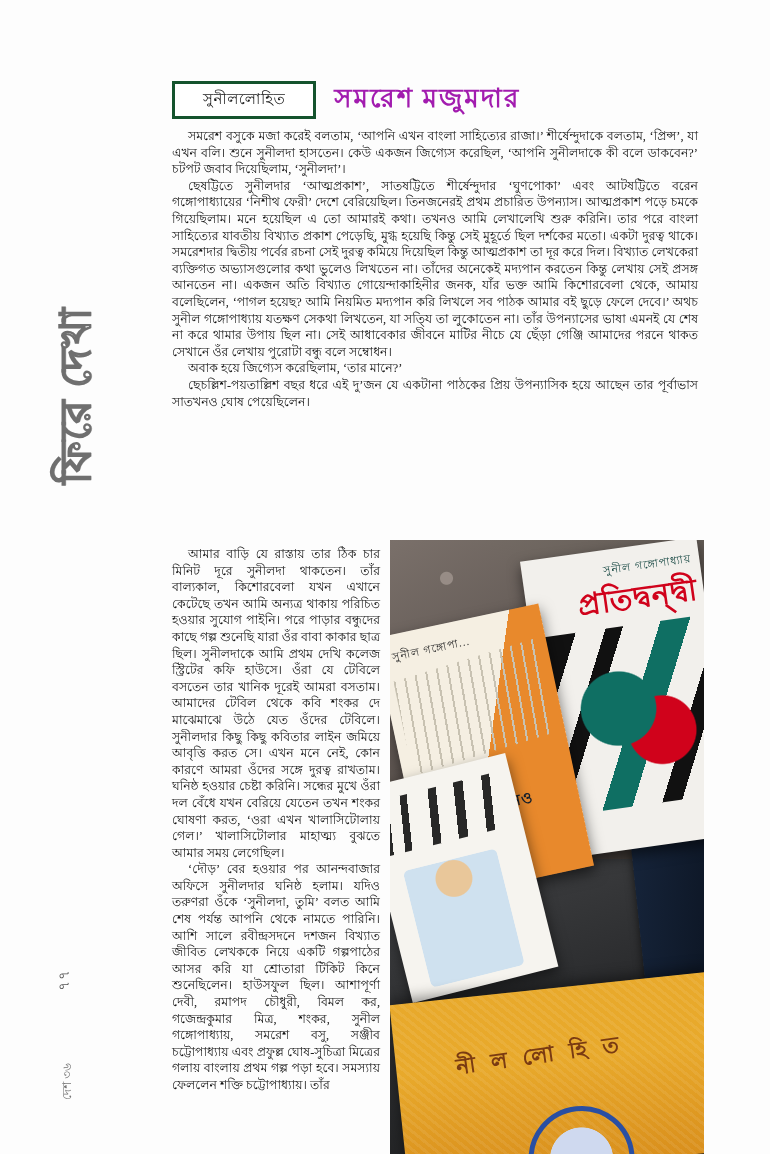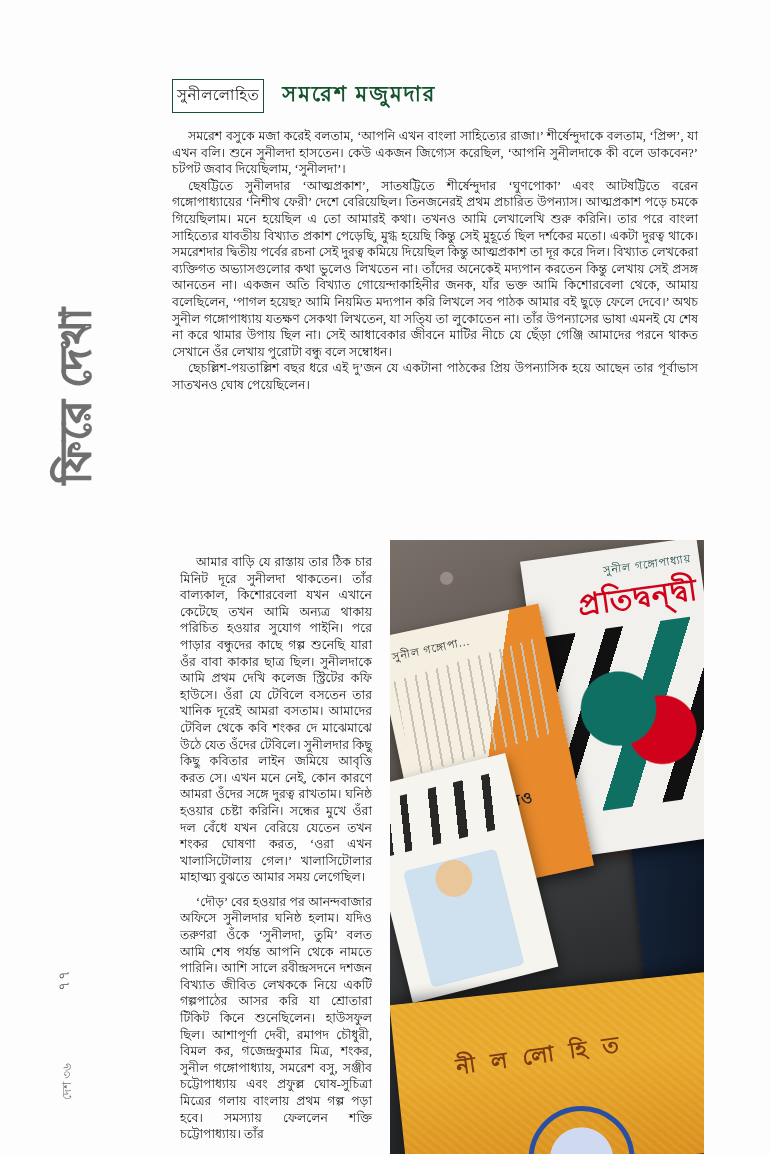--- a/index.html
+++ b/index.html
@@ -58,30 +58,30 @@
     white-space:nowrap;
   }
   
   .header{
     position:absolute;
     left:172px;top:78px;
     width:530px;
     display:flex;align-items:center;gap:18px;
   }
   .kicker{
-    border:1px solid #14532d;
-    padding:3px 4px 4px;
+    border:3px solid #14532d;
+    padding:3px 28px 4px;
     font-size:15px;
     color:#1a1a1a;
     letter-spacing:0.5px;
     background:#fff;
   }
   .author{
-    font-size:21px;
-    color:#14532d;
+    font-size:26px;
+    color:#a21caf;
     letter-spacing:2px;
     font-weight:700;
   }
   
   .body-col{
     position:absolute;
     left:172px;top:128px;
     width:532px;
     font-size:12.4px;
     line-height:16.6px;
@@ -92,21 +92,21 @@
   
   .narrow-col{
     position:absolute;
     left:172px;top:546px;
     width:208px;
     font-size:12.4px;
     line-height:16.6px;
     color:#111;
     text-align:justify;
   }
-  .narrow-col p{margin:8px;text-indent:16px;}
+  .narrow-col p{margin:0;text-indent:16px;}
   
   .photo{
     position:absolute;
     left:390px;top:540px;
     width:314px;height:614px;
     overflow:hidden;
     background:#2a2a2a;
   }
   .ph-bg{
     position:absolute;inset:0;
@@ -238,20 +238,21 @@
   <div class="footer-vert">দেশ ৩৬</div>
 
   <div class="header">
     <div class="kicker">সুনীললোহিত</div>
     <div class="author">সমরেশ মজুমদার</div>
   </div>
 
   <div class="body-col">
     <p>সমরেশ বসুকে মজা করেই বলতাম, ‘আপনি এখন বাংলা সাহিত্যের রাজা।’ শীর্ষেন্দুদাকে বলতাম, ‘প্রিন্স’, যা এখন বলি। শুনে সুনীলদা হাসতেন। কেউ একজন জিগ্যেস করেছিল, ‘আপনি সুনীলদাকে কী বলে ডাকবেন?’ চটপট জবাব দিয়েছিলাম, ‘সুনীলদা’।</p>
     <p>ছেষট্টিতে সুনীলদার ‘আত্মপ্রকাশ’, সাতষট্টিতে শীর্ষেন্দুদার ‘ঘুণপোকা’ এবং আটষট্টিতে বরেন গঙ্গোপাধ্যায়ের ‘নিশীথ ফেরী’ দেশে বেরিয়েছিল। তিনজনেরই প্রথম প্রচারিত উপন্যাস। আত্মপ্রকাশ পড়ে চমকে গিয়েছিলাম। মনে হয়েছিল এ তো আমারই কথা। তখনও আমি লেখালেখি শুরু করিনি। তার পরে বাংলা সাহিত্যের যাবতীয় বিখ্যাত প্রকাশ পেড়েছি, মুগ্ধ হয়েছি কিন্তু সেই মুহূর্তে ছিল দর্শকের মতো। একটা দুরত্ব থাকে। সমরেশদার দ্বিতীয় পর্বের রচনা সেই দুরত্ব কমিয়ে দিয়েছিল কিন্তু আত্মপ্রকাশ তা দূর করে দিল। বিখ্যাত লেখকেরা ব্যক্তিগত অভ্যাসগুলোর কথা ভুলেও লিখতেন না। তাঁদের অনেকেই মদ্যপান করতেন কিন্তু লেখায় সেই প্রসঙ্গ আনতেন না। একজন অতি বিখ্যাত গোয়েন্দাকাহিনীর জনক, যাঁর ভক্ত আমি কিশোরবেলা থেকে, আমায় বলেছিলেন, ‘পাগল হয়েছ? আমি নিয়মিত মদ্যপান করি লিখলে সব পাঠক আমার বই ছুড়ে ফেলে দেবে।’ অথচ সুনীল গঙ্গোপাধ্যায় যতক্ষণ সেকথা লিখতেন, যা সতি্য তা লুকোতেন না। তাঁর উপন্যাসের ভাষা এমনই যে শেষ না করে থামার উপায় ছিল না। সেই আধাবেকার জীবনে মাটির নীচে যে ছেঁড়া গেঞ্জি আমাদের পরনে থাকত সেখানে ওঁর লেখায় পুরোটা বন্ধু বলে সম্বোধন।</p>
+    <p>অবাক হয়ে জিগ্যেস করেছিলাম, ‘তার মানে?’</p>
     <p>ছেচল্লিশ-পয়তাল্লিশ বছর ধরে এই দু’জন যে একটানা পাঠকের প্রিয় উপন্যাসিক হয়ে আছেন তার পূর্বাভাস সাতখনও় ঘোষ পেয়েছিলেন।</p>
   </div>
 
   <div class="narrow-col">
     <p>আমার বাড়ি যে রাস্তায় তার ঠিক চার মিনিট দূরে সুনীলদা থাকতেন। তাঁর বাল্যকাল, কিশোরবেলা যখন এখানে কেটেছে তখন আমি অন্যত্র থাকায় পরিচিত হওয়ার সুযোগ পাইনি। পরে পাড়ার বন্ধুদের কাছে গল্প শুনেছি যারা ওঁর বাবা কাকার ছাত্র ছিল। সুনীলদাকে আমি প্রথম দেখি কলেজ স্ট্রিটের কফি হাউসে। ওঁরা যে টেবিলে বসতেন তার খানিক দূরেই আমরা বসতাম। আমাদের টেবিল থেকে কবি শংকর দে মাঝেমাঝে উঠে যেত ওঁদের টেবিলে। সুনীলদার কিছু কিছু কবিতার লাইন জমিয়ে আবৃত্তি করত সে। এখন মনে নেই, কোন কারণে আমরা ওঁদের সঙ্গে দুরত্ব রাখতাম। ঘনিষ্ঠ হওয়ার চেষ্টা করিনি। সন্ধের মুখে ওঁরা দল বেঁধে যখন বেরিয়ে যেতেন তখন শংকর ঘোষণা করত, ‘ওরা এখন খালাসিটোলায় গেল।’ খালাসিটোলার মাহাত্ম্য বুঝতে আমার সময় লেগেছিল।</p>
     <p>‘দৌড়’ বের হওয়ার পর আনন্দবাজার অফিসে সুনীলদার ঘনিষ্ঠ হলাম। যদিও তরুণরা ওঁকে ‘সুনীলদা, তুমি’ বলত আমি শেষ পর্যন্ত আপনি থেকে নামতে পারিনি। আশি সালে রবীন্দ্রসদনে দশজন বিখ্যাত জীবিত লেখককে নিয়ে একটি গল্পপাঠের আসর করি যা শ্রোতারা টিকিট কিনে শুনেছিলেন। হাউসফুল ছিল। আশাপূর্ণা দেবী, রমাপদ চৌধুরী, বিমল কর, গজেন্দ্রকুমার মিত্র, শংকর, সুনীল গঙ্গোপাধ্যায়, সমরেশ বসু, সঞ্জীব চট্টোপাধ্যায় এবং প্রফুল্ল ঘোষ-সুচিত্রা মিত্রের গলায় বাংলায় প্রথম গল্প পড়া হবে। সমস্যায় ফেললেন শক্তি চট্টোপাধ্যায়। তাঁর</p>
   </div>
 
   <div class="photo">
     <div class="ph-bg"></div>

